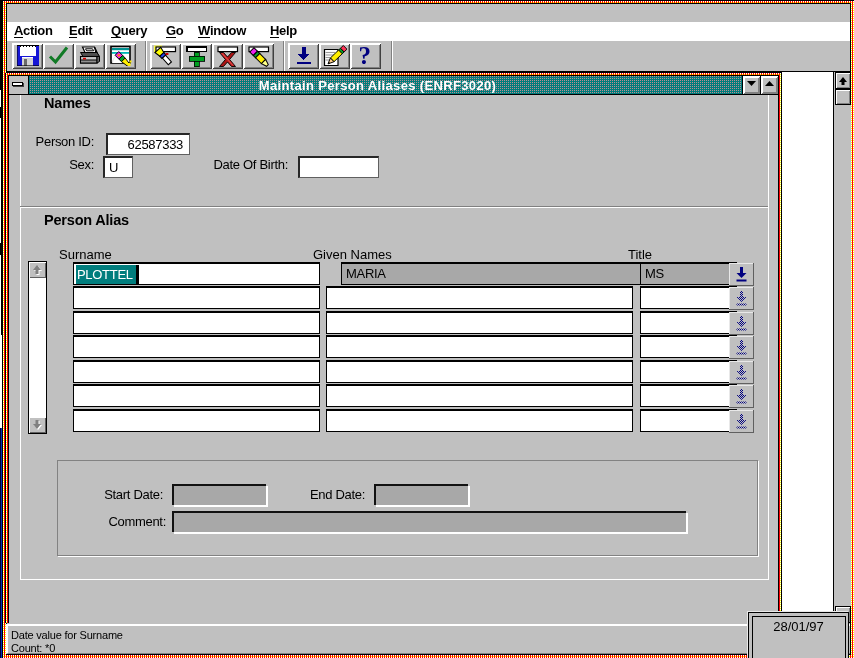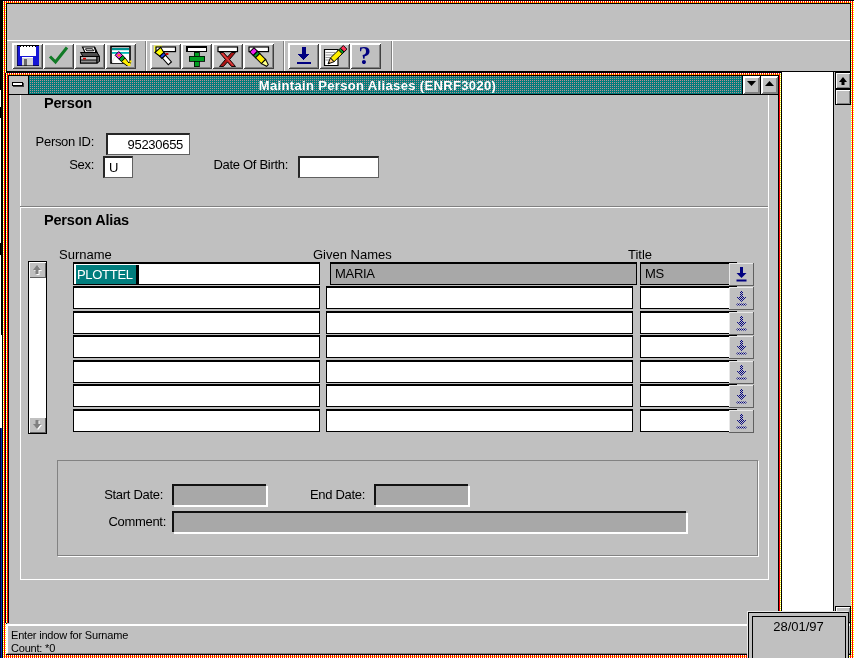--- a/index.html
+++ b/index.html
@@ -110,20 +110,28 @@
 
 <div class="abs" id="slv1"></div>
 <div class="abs" id="slv0"></div>
 <div class="abs" id="n1"></div>
 <div class="abs" id="n2"></div>
 <div class="abs" id="slv2"></div>
 <div class="abs bluedither" id="slv3"></div>
 
 <div class="abs chk" id="mainwin">
   <div id="mainclient">
+    <div id="menubar">
+      <span style="left:7px"><u>A</u>ction</span>
+      <span style="left:62px"><u>E</u>dit</span>
+      <span style="left:104px"><u>Q</u>uery</span>
+      <span style="left:159px"><u>G</u>o</span>
+      <span style="left:191px"><u>W</u>indow</span>
+      <span style="left:263px"><u>H</u>elp</span>
+    </div>
     <div id="toolbar">
       <div class="tb" style="left:5px" id="i-save">
           <svg width="25" height="24" shape-rendering="crispEdges">
             <rect x="1.5" y="1" width="22" height="21" fill="#1616d6"></rect>
             <rect x="1.5" y="1" width="22" height="1" fill="#000"></rect>
             <rect x="2" y="1" width="1" height="21" fill="#000" opacity="0.5"></rect>
             <rect x="4.5" y="2" width="16" height="9.5" fill="#fff"></rect>
             <line x1="4.5" y1="2.5" x2="20.5" y2="2.5" stroke="#000" stroke-width="1.2" stroke-dasharray="1.5 1.5"></line>
             <rect x="7" y="13" width="11" height="9" fill="#d4d4d4"></rect>
             <rect x="7" y="13" width="11" height="1.2" fill="#fff"></rect>
@@ -275,43 +283,43 @@
             <polygon points="0,5 9,5 4.5,0" fill="#000"></polygon>
           </svg>
         </div>
     </div>
     <div id="cbody">
 
       <div class="wline" style="left:11px; top:0; width:1px; height:485px"></div>
       <div class="wline" style="left:759px; top:0; width:1px; height:485px"></div>
       <div class="wline" style="left:11px; top:484px; width:749px; height:1px"></div>
 
-      <b class="sect" style="left:35px; top:0px">Person</b>
+      <b class="sect" style="left:35px; top:0px">Names</b>
 
       <div class="lbl" style="left:0; top:39px; width:85px">Person ID:</div>
-      <div class="field" style="left:97px; top:38px; width:84px; height:22px; text-align:right; padding:2px 6px 0 0">95230655</div>
+      <div class="field" style="left:97px; top:38px; width:84px; height:22px; text-align:right; padding:2px 6px 0 0">62587333</div>
       <div class="lbl" style="left:0; top:62px; width:85px">Sex:</div>
       <div class="field" style="left:94px; top:61px; width:30px; height:22px; padding:2px 0 0 4px">U</div>
       <div class="lbl" style="left:160px; top:62px; width:119px">Date Of Birth:</div>
       <div class="field" style="left:289px; top:61px; width:81px; height:22px"></div>
 
       <div class="abs" style="left:11px; top:111px; width:748px; height:1px; background:#808080"></div>
       <div class="abs" style="left:11px; top:112px; width:748px; height:1px; background:#fff"></div>
 
       <b class="sect" style="left:35px; top:117px">Person Alias</b>
 
       <div class="hdr" style="left:50px; top:152px">Surname</div>
       <div class="hdr" style="left:304px; top:152px">Given Names</div>
       <div class="hdr" style="left:619px; top:152px">Title</div>
 
       <div class="trow" style="left:48px; top:167px; width:247px; height:23px">
           <span style="position:absolute;left:2px;top:1px;width:60px;height:19px;background:#007d7d;color:#fff;padding:2px 0 0 1px">PLOTTEL</span>
           <span style="position:absolute;left:62px;top:1px;width:3px;height:19px;background:#000"></span>
         </div>
-      <div class="trow" style="left:305px; top:167px; width:307px; height:23px; background:#a8a8a8">
+      <div class="trow" style="left:316px; top:167px; width:307px; height:23px; background:#a8a8a8">
           <span style="position:absolute;left:4px;top:2px">MARIA</span>
         </div>
       <div class="trow" style="left:615px; top:167px; width:97px; height:23px; background:#a8a8a8">
           <span style="position:absolute;left:4px;top:2px">MS</span>
         </div>
       <div class="trow" style="left:48px; top:191px; width:247px; height:23px"></div>
       <div class="trow" style="left:301px; top:191px; width:307px; height:23px"></div>
       <div class="trow" style="left:615px; top:191px; width:97px; height:23px"></div>
       <div class="trow" style="left:48px; top:216px; width:247px; height:23px"></div>
       <div class="trow" style="left:301px; top:216px; width:307px; height:23px"></div>
@@ -455,21 +463,21 @@
       <div class="lbl" style="left:57px; top:419px; width:100px">Comment:</div>
       <div class="gfield" style="left:163px; top:416px; width:514px; height:21px"></div>
     </div>
   </div>
 </div>
 
 <div class="abs" id="childedgeL"></div>
 <div class="abs" id="childedgeR"></div>
 
 <div class="abs" id="statusbar">
-  <div style="top:3px">Enter indow for Surname</div>
+  <div style="top:3px">Date value for Surname</div>
   <div style="top:16px">Count: *0</div>
 </div>
 
 <div class="abs" id="clock">
   <div id="clockin">
     <div class="t2">28/01/97</div>
   </div>
 </div>
 
 </body></html>

